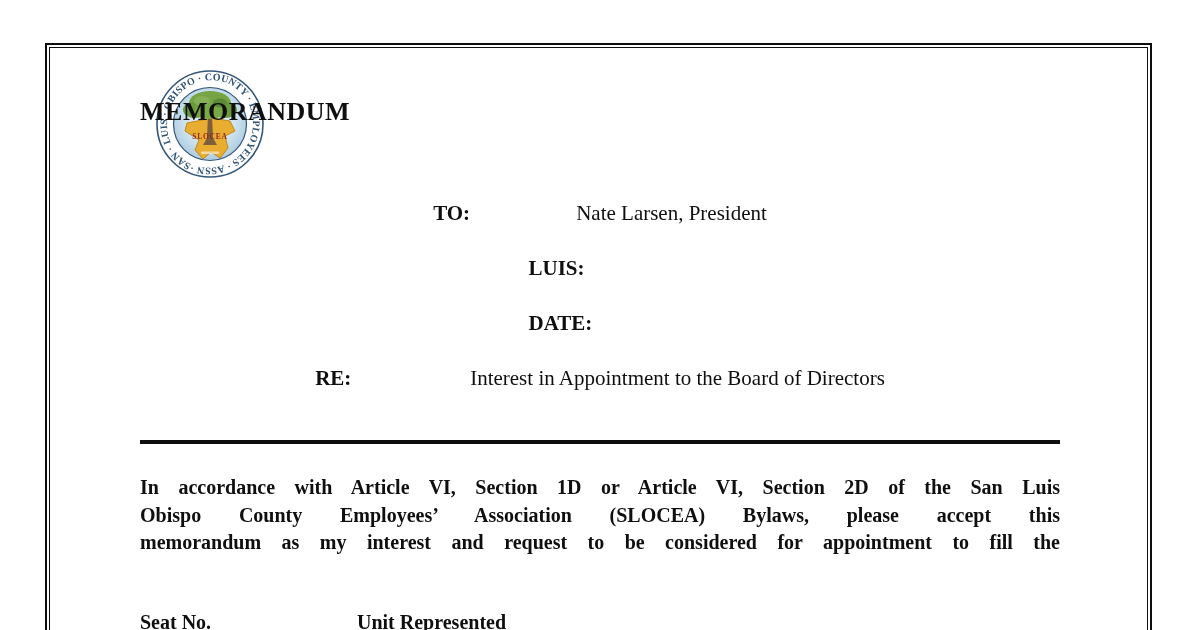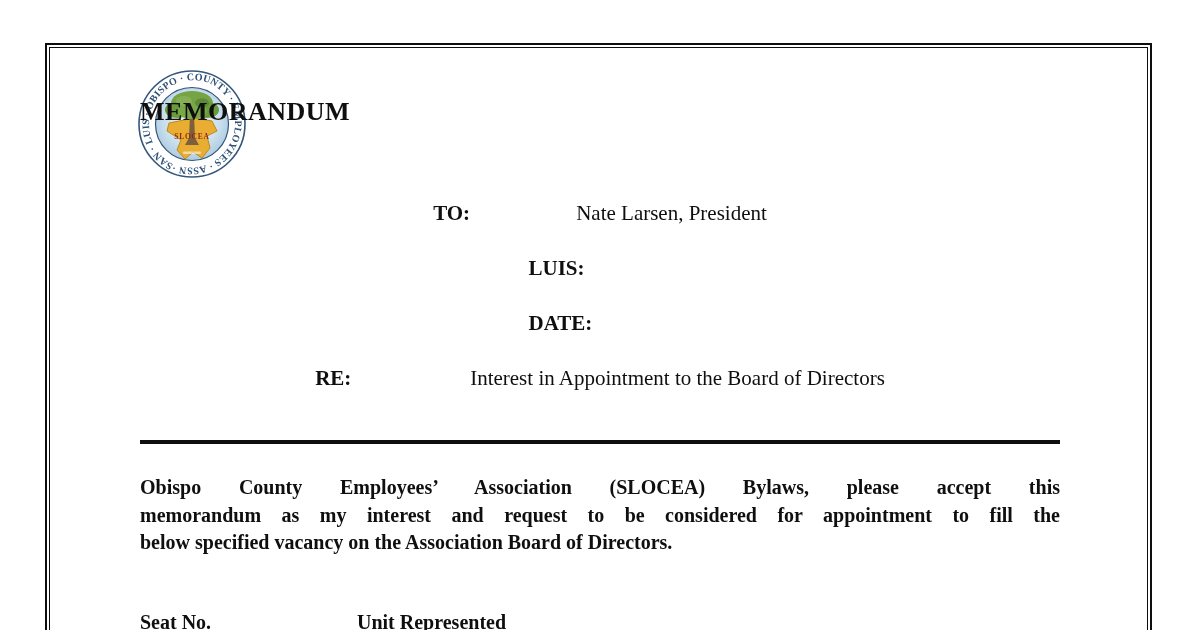--- a/index.html
+++ b/index.html
@@ -7,21 +7,21 @@
     width:1200px; height:630px; position:relative; overflow:hidden;
     background:#ffffff; color:#0f0f0f;
     font-family:"Liberation Serif", serif;
   }
   .frame {
     position:absolute; left:45px; top:43px; width:1103px; height:650px;
     border:2.5px solid #0e0e0e;
   }
   .frame-inner { position:absolute; inset:2px; border:1.5px solid #0e0e0e; }
 
-  .logo { position:absolute; left:136px; top:68px; width:112px; height:112px; }
+  .logo { position:absolute; left:154px; top:68px; width:112px; height:112px; }
 
   .memo-title {
     position:absolute; left:140px; top:97px; width:900px;
     text-align:left; font-size:26px; font-weight:bold; letter-spacing:0.5px;
   }
 
   .field-row {
     position:absolute; left:140px; width:920px;
     display:flex; font-size:21px; line-height:25px;justify-content:center;
   }
@@ -109,21 +109,21 @@
   <span class="field-value"></span>
 </div>
 <div class="field-row row-re">
   <span class="field-label">RE:</span>
   <span class="field-value">Interest in Appointment to the Board of Directors</span>
 </div>
 
 <div class="rule"></div>
 
 <div class="body-par">
+  <div class="jline">In accordance with Article VI, Section 1D or Article VI, Section 2D of the San Luis</div>
   <div class="jline">Obispo County Employees’ Association (SLOCEA) Bylaws, please accept this</div>
   <div class="jline">memorandum as my interest and request to be considered for appointment to fill the</div>
-  <div class="lline">below specified vacancy on the Association Board of Directors.</div>
 </div>
 
 <div class="seat-row">
   <span class="seat-col1">Seat No.</span>
   <span class="seat-col2">Unit Represented</span>
 </div>
 
 </body></html>

